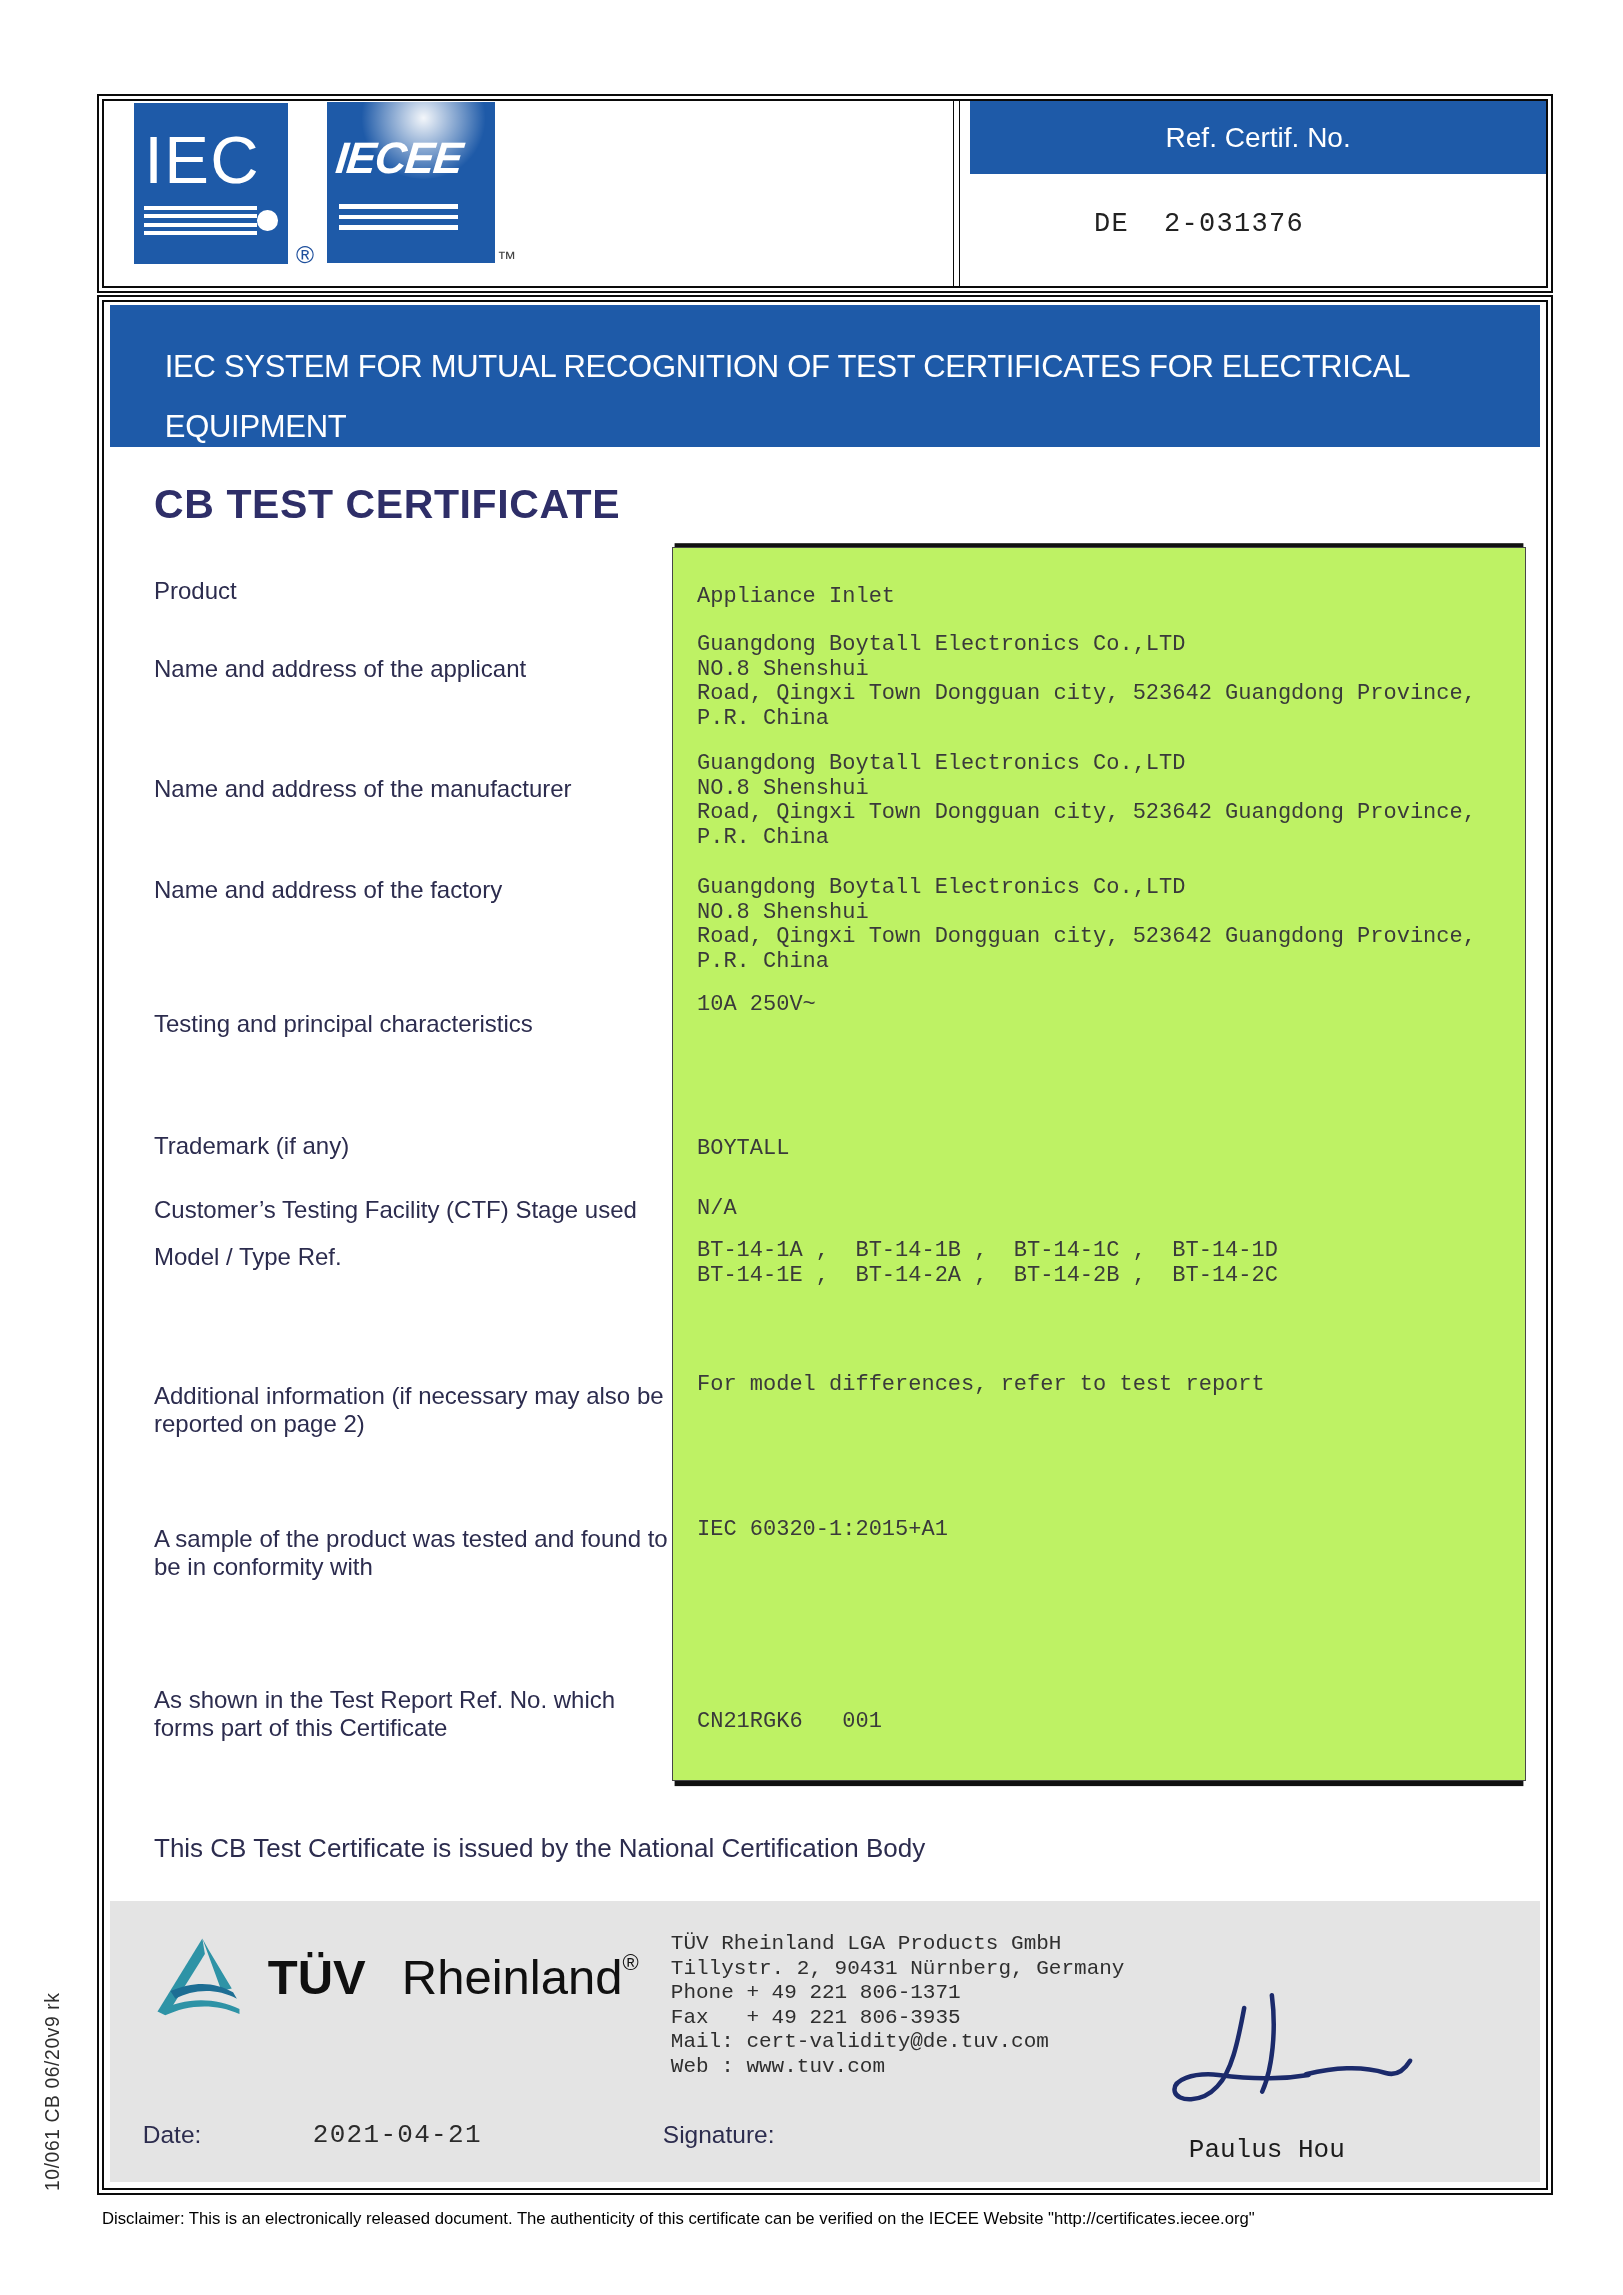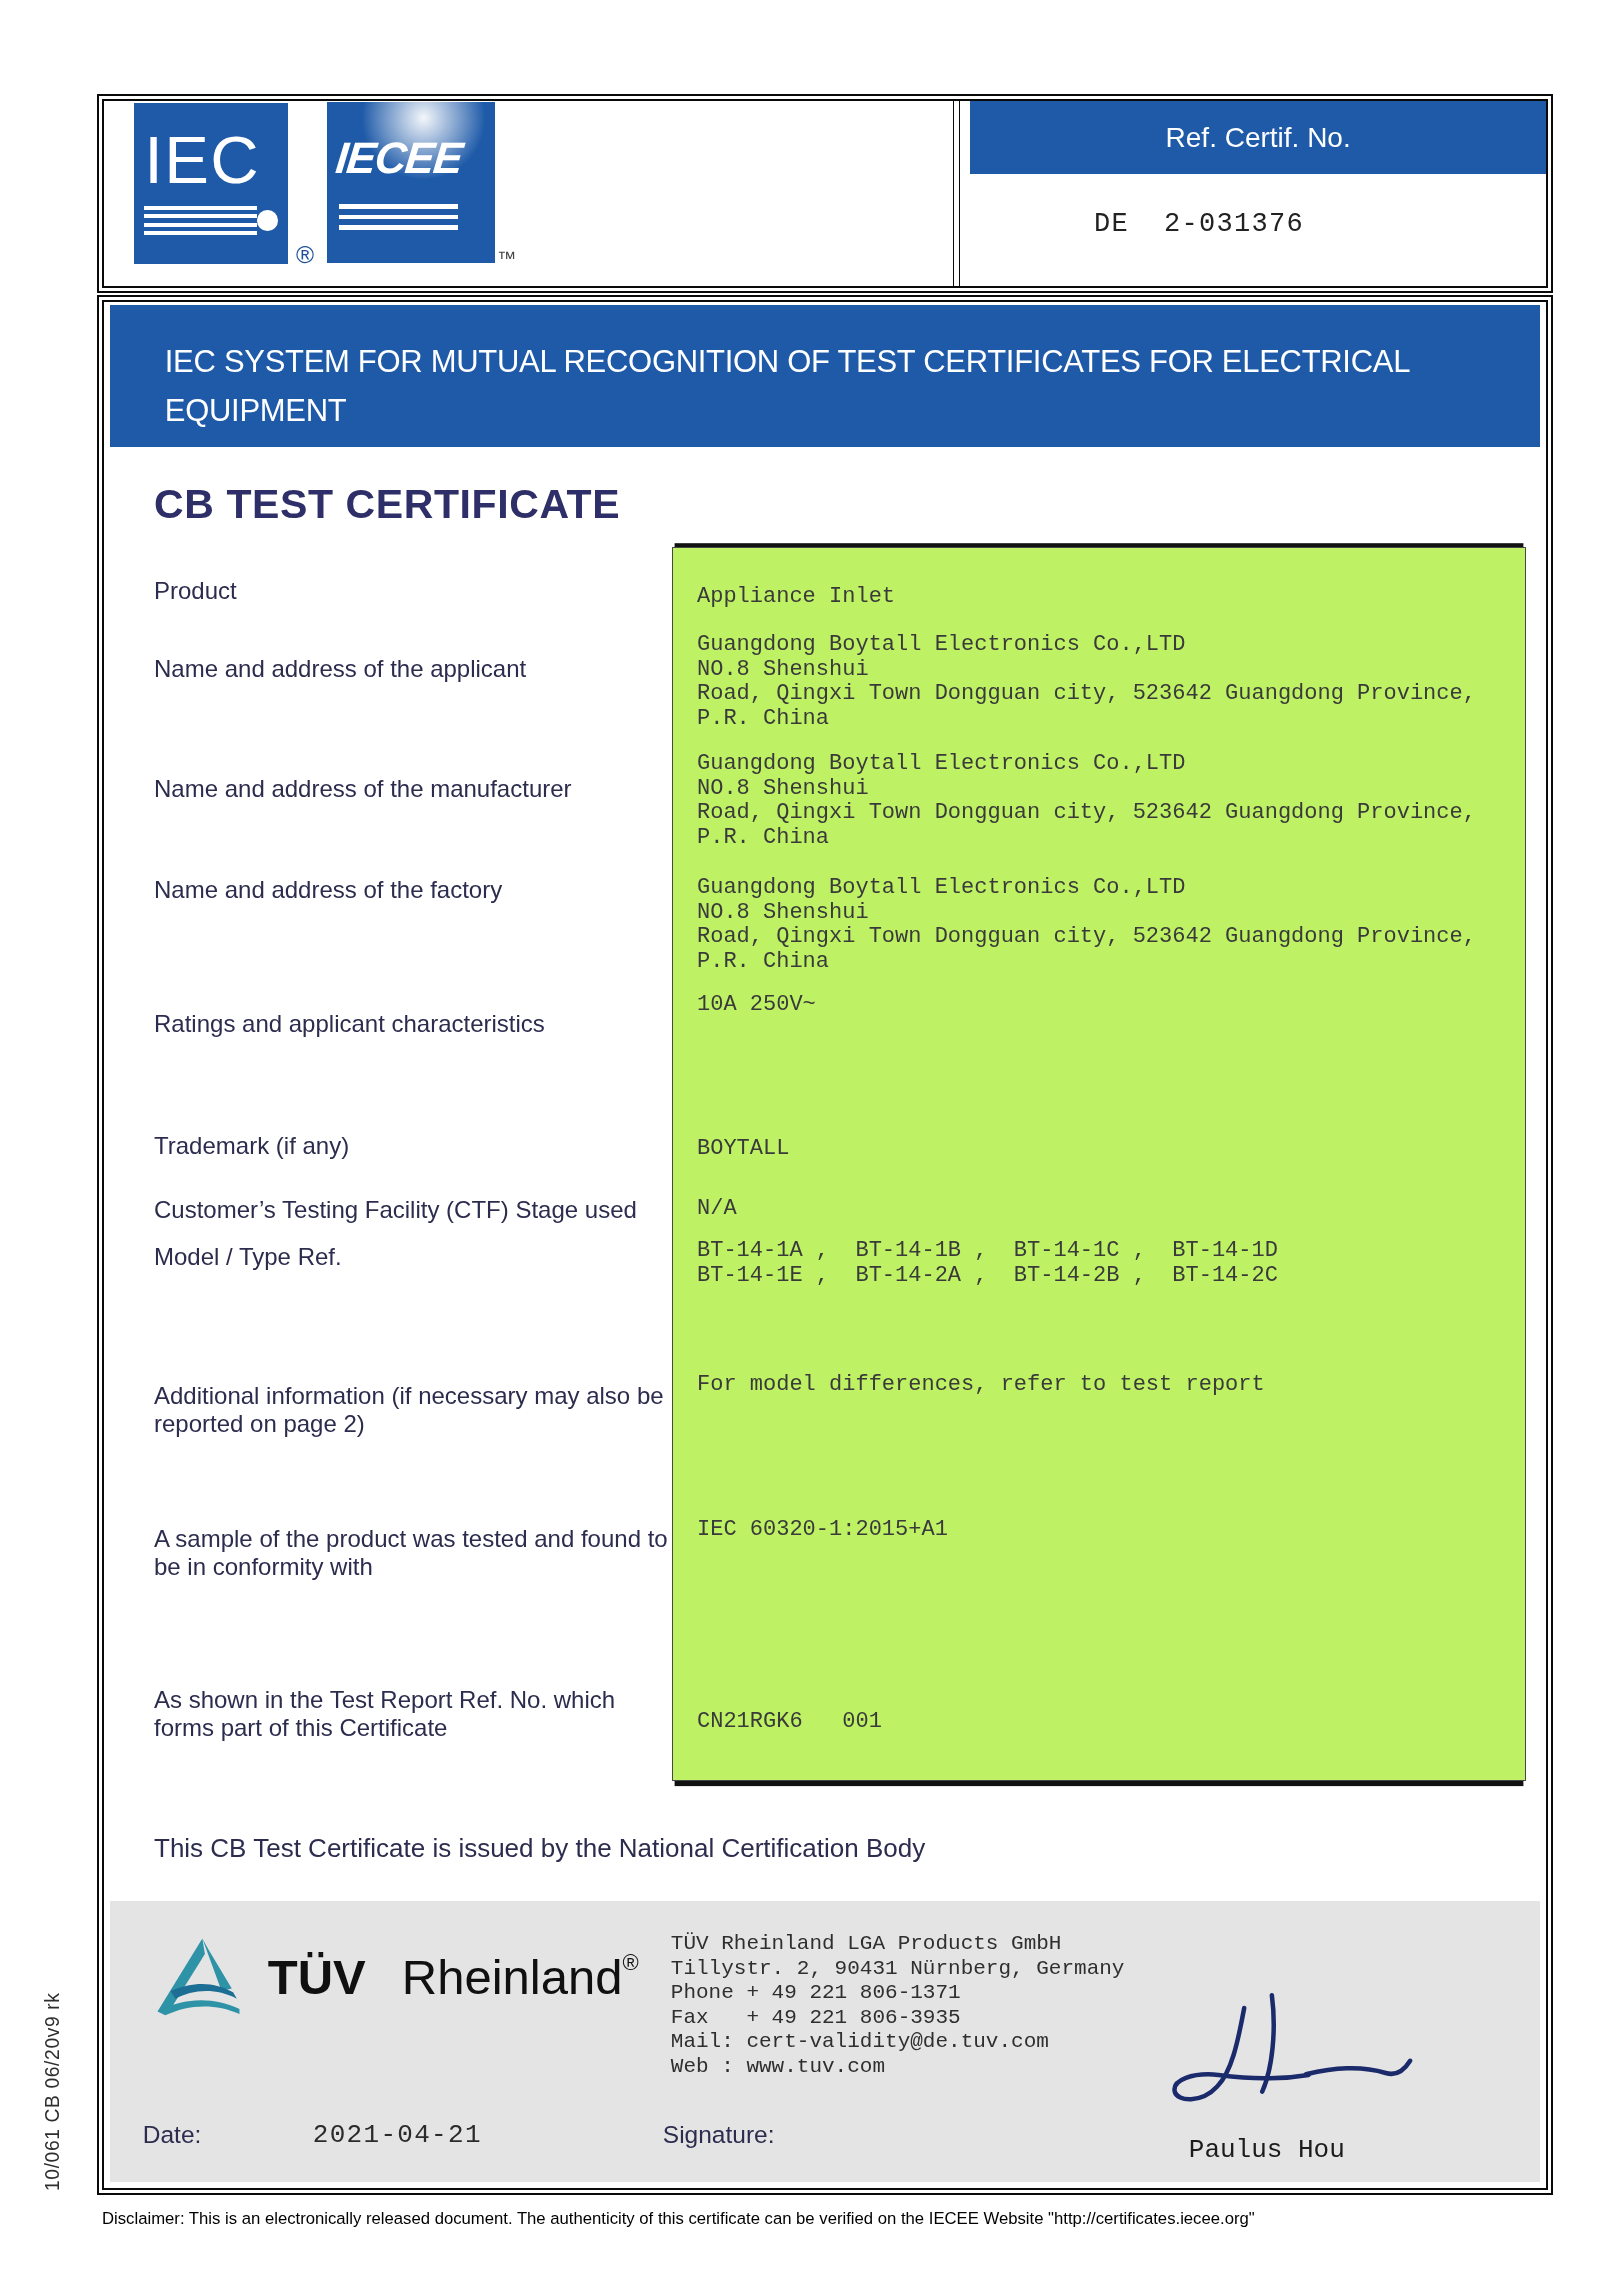--- a/index.html
+++ b/index.html
@@ -33,21 +33,21 @@
   .iecee-text{position:absolute;left:9px;top:31px;color:#fff;font-size:44px;font-weight:700;
               font-style:italic;letter-spacing:-1.3px;transform:skewX(-6deg);}
   .iecee-lines{position:absolute;left:11.6px;bottom:28px;width:119px;}
   .iecee-lines i{display:block;height:4.5px;background:#fff;margin-bottom:5.8px;}
   .tm-mark{position:absolute;left:393px;top:147px;font-size:19.3px;color:#444;}
 
   
   .main-box{position:absolute;left:97px;top:295px;width:1456px;height:1900px;
             border:7px double #0a0a0a;background:#fff;}
   .banner{position:absolute;top:3.2px;left:5.8px;right:5.8px;height:142px;background:#1e5aa8;
-          color:#fff;font-size:31px;line-height:49px;padding:32px 0 0 55px;letter-spacing:-0.3px;}
+          color:#fff;font-size:31px;line-height:60px;padding:32px 0 0 55px;letter-spacing:-0.3px;}
   .title{position:absolute;top:179px;left:50px;margin:0;font-size:41px;font-weight:700;
          color:#2e2e68;letter-spacing:0.6px;}
   .lbl{position:absolute;left:50px;width:515px;font-size:24px;line-height:28px;color:#2c2c4e;}
   .issued{position:absolute;top:1531px;left:50px;font-size:26px;color:#2c2c4e;}
 
   .value-box{position:absolute;left:568px;top:245px;width:854px;height:1234px;background:#bef264;
              border:1.9px solid #474747;box-shadow:0 -6.4px 0 -2.6px #111,0 7.7px 0 -2.6px #111;}
   .val{position:absolute;left:24px;font-family:"Liberation Mono",monospace;font-size:22px;
        line-height:24.5px;color:#3a3a3a;white-space:pre;}
 
@@ -117,21 +117,21 @@
       <div>IEC SYSTEM FOR MUTUAL RECOGNITION OF TEST CERTIFICATES FOR ELECTRICAL EQUIPMENT</div>
       <div>(IECEE) CB SCHEME</div>
     </div>
 
     <h1 class="title">CB TEST CERTIFICATE</h1>
 
     <div class="lbl" style="top:275px">Product</div>
     <div class="lbl" style="top:353px">Name and address of the applicant</div>
     <div class="lbl" style="top:473px">Name and address of the manufacturer</div>
     <div class="lbl" style="top:574px">Name and address of the factory</div>
-    <div class="lbl" style="top:708px">Ratings and applicant characteristics</div>
+    <div class="lbl" style="top:708px">Testing and principal characteristics</div>
     <div class="lbl" style="top:830px">Trademark (if any)</div>
     <div class="lbl" style="top:894px;width:611px">Customer’s Testing Facility (CTF) Stage used</div>
     <div class="lbl" style="top:941px">Model / Type Ref.</div>
     <div class="lbl" style="top:1080px">Additional information (if necessary may also be reported on page 2)</div>
     <div class="lbl" style="top:1223px">A sample of the product was tested and found to be in conformity with</div>
     <div class="lbl" style="top:1384px">As shown in the Test Report Ref. No. which forms part of this Certificate</div>
 
     <div class="value-box">
       <div class="val" style="top:37px">Appliance Inlet</div>
       <div class="val" style="top:85px">Guangdong Boytall Electronics Co.,LTD

